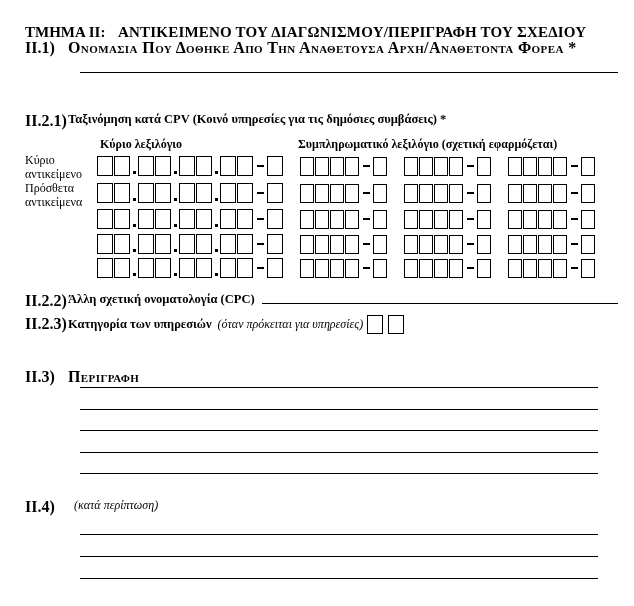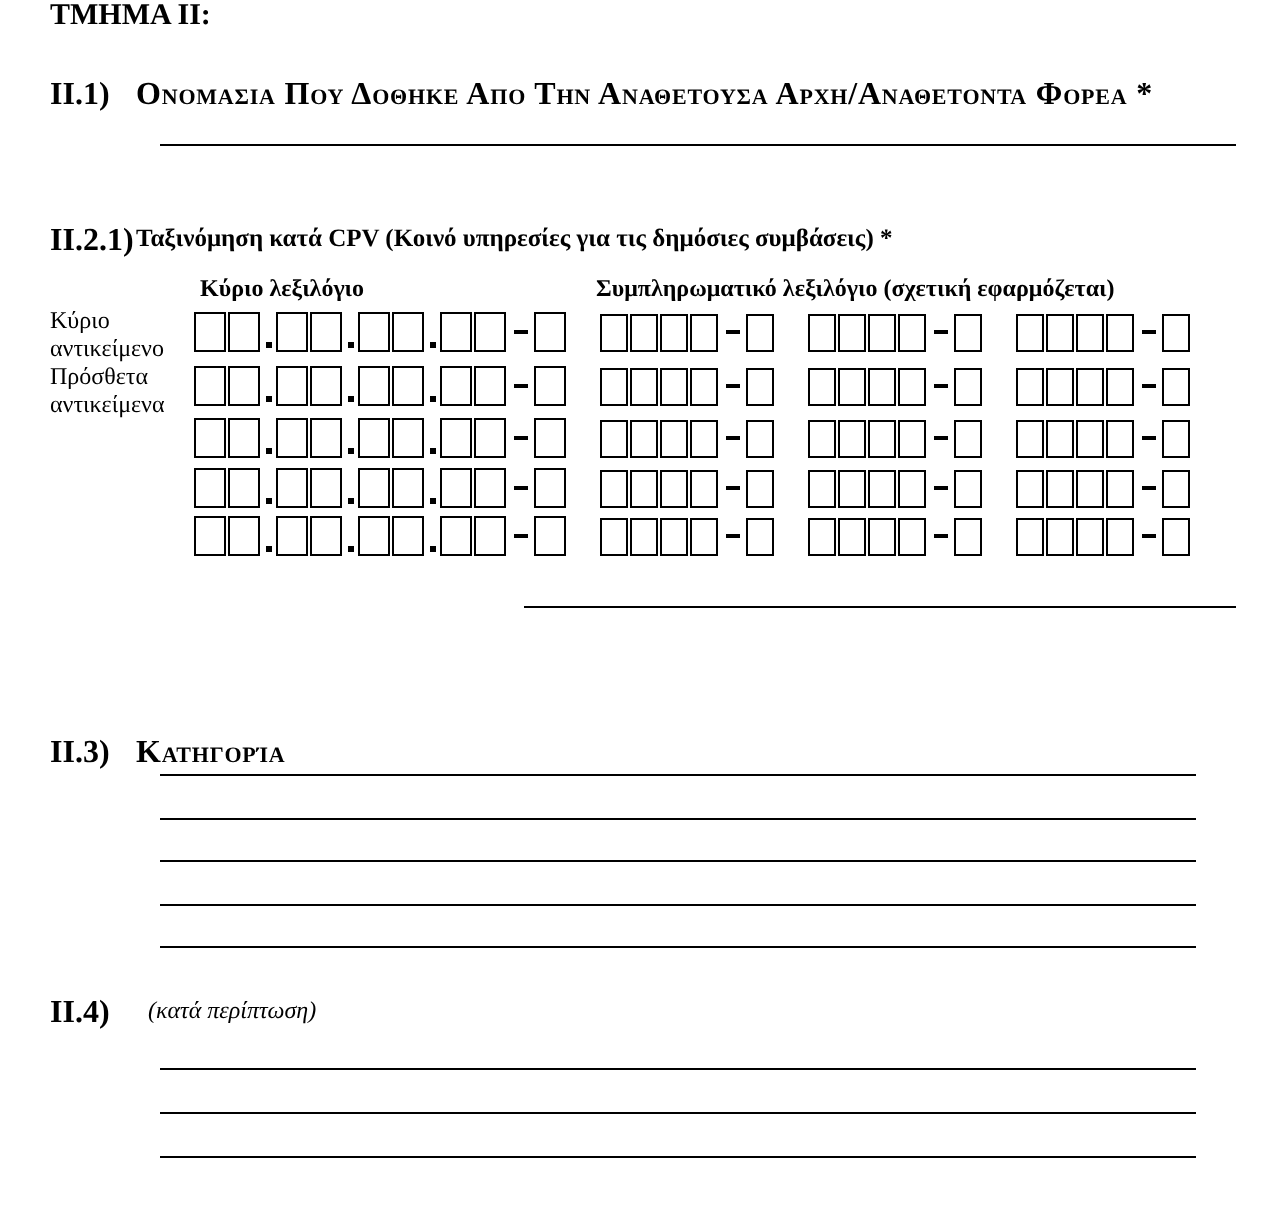--- a/index.html
+++ b/index.html
@@ -9,21 +9,21 @@
     font-family:"Liberation Serif", serif;
     overflow:hidden;
   }
   .row { position:absolute; left:0; right:0; height:18px; }
   .num { position:absolute; left:25px; top:0; font-weight:bold; font-size:16px; white-space:nowrap; }
   .head-sc {
     position:absolute; left:68px; top:0; font-weight:bold; font-size:16px;
     font-variant:small-caps; letter-spacing:0.4px; white-space:nowrap;text-align:right;
   }
   .head-b { position:absolute; left:68px; top:0; font-weight:bold; font-size:12.5px; white-space:nowrap; }
-  .title-row { top:0; height:22px; }
+  .title-row { top:24px; height:22px; }
   .title-label { position:absolute; left:25px; font-weight:bold; font-size:15px; white-space:nowrap; }
   .title-text  { position:absolute; left:118px; font-weight:bold; font-size:15px; letter-spacing:0.2px; white-space:nowrap; }
   .head-flex { position:absolute; left:68px; top:0; display:flex; align-items:center; white-space:nowrap; }
   .head-flex .bold { font-weight:bold; font-size:12.5px; }
   .head-flex .note { font-style:italic; font-size:12px; margin-left:6px; }
   .head-flex .sc { font-weight:bold; font-size:12px; font-variant:small-caps; letter-spacing:0.4px; }
 
   .fill-line { position:absolute; height:0; border-bottom:1.2px solid #000; }
   .line-ii1  { top:72px;  left:80px;  width:538px; }
   .line-cpc  { top:303px; left:262px; width:356px; }
@@ -52,20 +52,21 @@
   .dash { display:inline-block; width:7px; height:2px; background:#000; margin:0 3px; }
   .gap  { display:inline-block; width:16px; }
 </style>
 </head>
 <body>
 
 <div class="page">
 
   <div class="row title-row">
     <span class="title-label">ΤΜΗΜΑ ΙΙ:</span>
+    <span class="title-text">ΑΝΤΙΚΕΙΜΕΝΟ ΤΟΥ ΔΙΑΓΩΝΙΣΜΟΥ/ΠΕΡΙΓΡΑΦΗ ΤΟΥ ΣΧΕΔΙΟΥ</span>
   </div>
 
   <div class="row" style="top:39px">
     <span class="num">ΙΙ.1)</span>
     <span class="head-sc">Ονομασια Που Δοθηκε Απο Την Αναθετουσα Αρχη/Αναθετοντα Φορεα *</span>
   </div>
   <div class="fill-line line-ii1"></div>
 
 
   <div class="row" style="top:112px">
@@ -254,26 +255,39 @@
         <span class="gap"></span>
         <span class="b supp"></span>
         <span class="b supp"></span>
         <span class="b supp"></span>
         <span class="b supp"></span>
         <span class="dash"></span>
         <span class="b supp"></span>
       </div>
     </div>
 
+  <div class="row" style="top:292px">
+    <span class="num">ΙΙ.2.2)</span>
+    <span class="head-b">Άλλη σχετική ονοματολογία (CPC)</span>
+  </div>
   <div class="fill-line line-cpc"></div>
 
+  <div class="row" style="top:315px">
+    <span class="num">ΙΙ.2.3)</span>
+    <span class="head-flex">
+      <span class="bold">Κατηγορία των υπηρεσιών</span>
+      <span class="note">(όταν πρόκειται για υπηρεσίες)</span>
+      <span class="b cat"></span>
+      <span class="b cat"></span>
+    </span>
+  </div>
 
   <div class="row" style="top:368px">
     <span class="num">ΙΙ.3)</span>
-    <span class="head-sc">Κατηγορία</span>
+    <span class="head-sc">Περιγραφη</span>
   </div>
   <div class="fill-line desc-1"></div>
   <div class="fill-line desc-2"></div>
   <div class="fill-line desc-3"></div>
   <div class="fill-line desc-4"></div>
   <div class="fill-line desc-5"></div>
 
   <div class="row" style="top:498px">
     <span class="num">ΙΙ.4)</span>
     <span class="head-flex">

